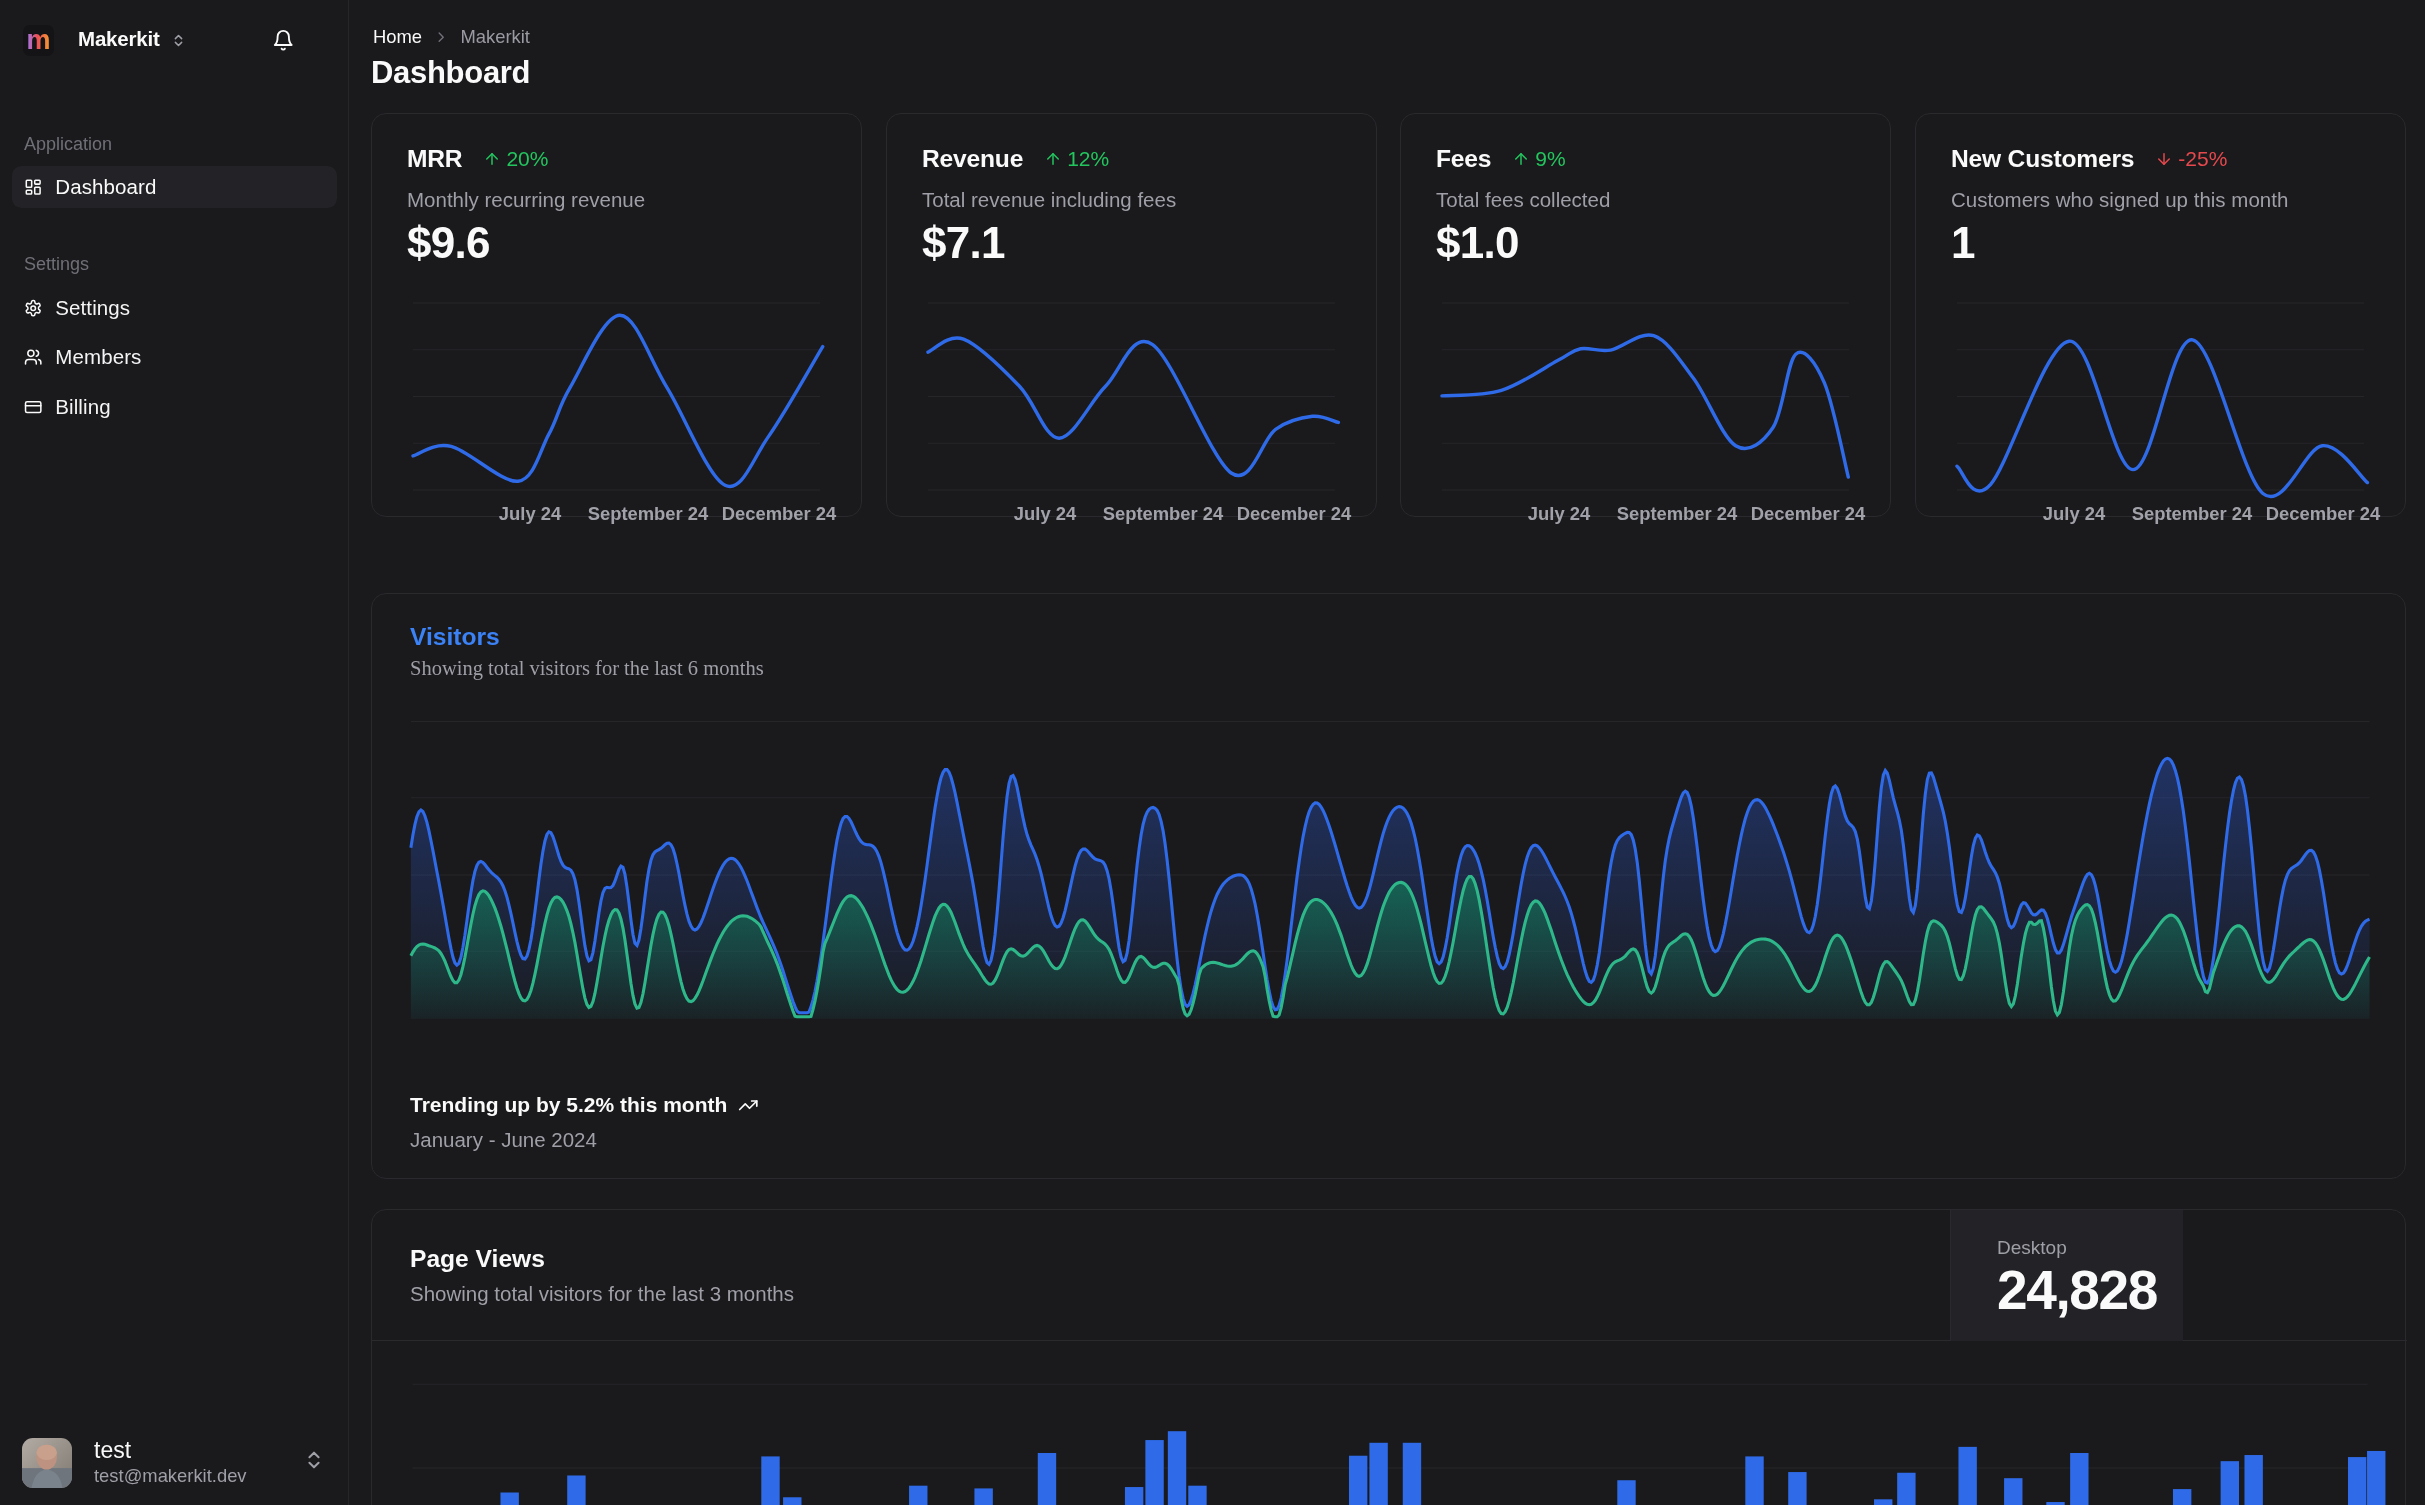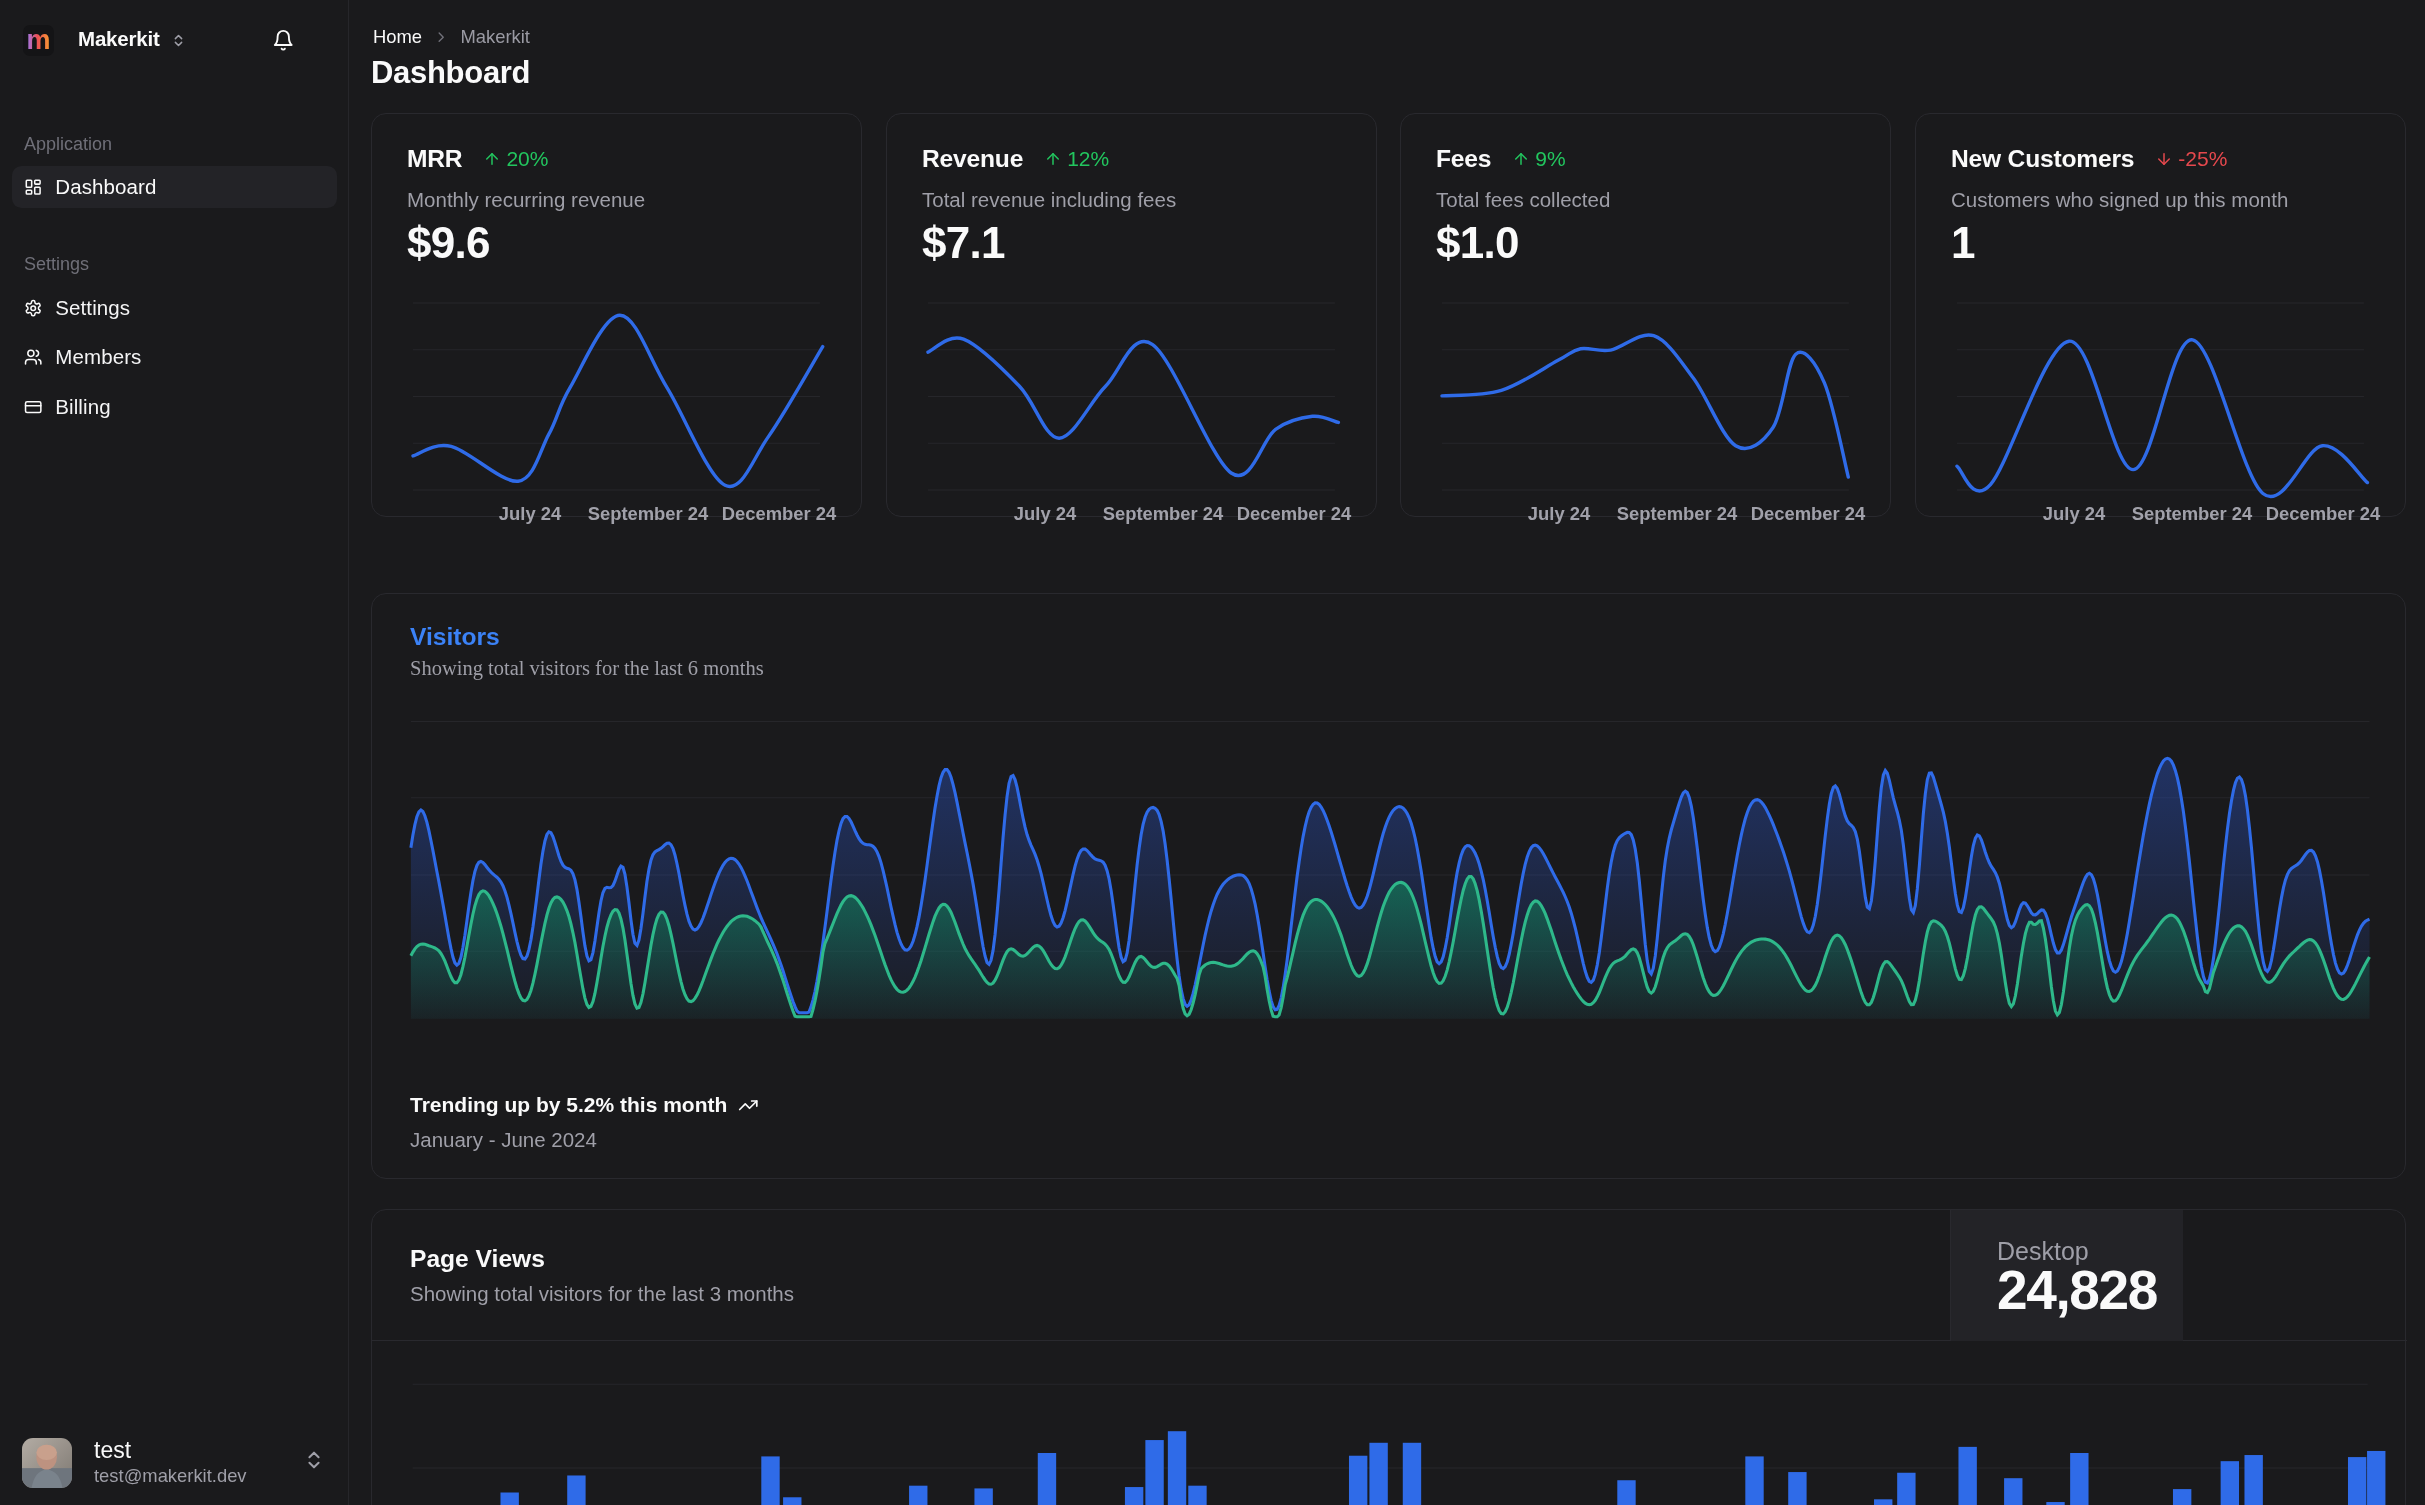--- a/index.html
+++ b/index.html
@@ -37,21 +37,21 @@
 #vtitle { position:absolute; left:38px; top:29px; font-size:24.6px; font-weight:700; color:#3b82f6; }
 #vsub { position:absolute; left:38px; top:63px; font-size:20.5px; color:#9f9fa8;font-family:Liberation Serif, serif; }
 #vchart { position:absolute; left:0; top:117px; }
 #vtrend { position:absolute; left:38px; top:499px; font-size:21px; font-weight:700; color:#fafafa; display:flex; align-items:center; gap:11px; }
 #vrange { position:absolute; left:38px; top:534px; font-size:20.5px; color:#9f9fa8; }
 #pviews { left:371px; top:1209px; width:2035px; height:355px; }
 #pvheader { position:absolute; left:0; top:0; width:2035px; height:131px; border-bottom:1.4px solid #29292e; }
 #pvtitle { position:absolute; left:38px; top:35px; font-size:24.6px; font-weight:700; color:#fafafa; }
 #pvsub { position:absolute; left:38px; top:72px; font-size:20.5px; color:#9f9fa8; }
 .pvstat { position:absolute; top:0; height:131px; border-left:1.4px solid #29292e; }
-.pvlabel { position:absolute; left:46px; top:27px; font-size:25px; color:#9f9fa8; }
+.pvlabel { position:absolute; left:46px; top:27px; font-size:19px; color:#9f9fa8; }
 .pvnum { position:absolute; left:46px; top:48px; font-size:55px; font-weight:700; color:#fafafa; letter-spacing:-1.4px; }
 #pvchart { position:absolute; left:0; top:132px; }
 </style></head><body>
 <div id="sidebar">
   <div id="logo"><svg width="31" height="31" viewBox="0 0 46 46">
         <defs>
 <linearGradient id="lg" x1="0" y1="0.5" x2="1" y2="0.5">
             <stop offset="0" stop-color="#9d7bf5"></stop>
             <stop offset="0.45" stop-color="#ec4f55"></stop>
             <stop offset="1" stop-color="#f79d2f"></stop>

